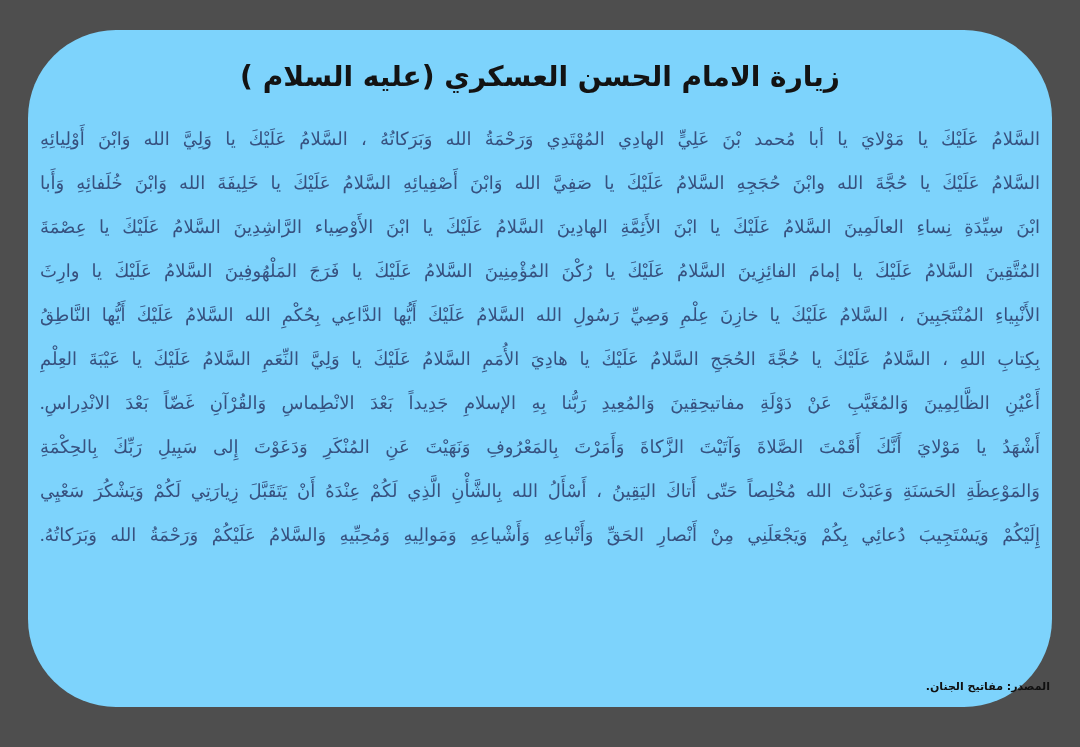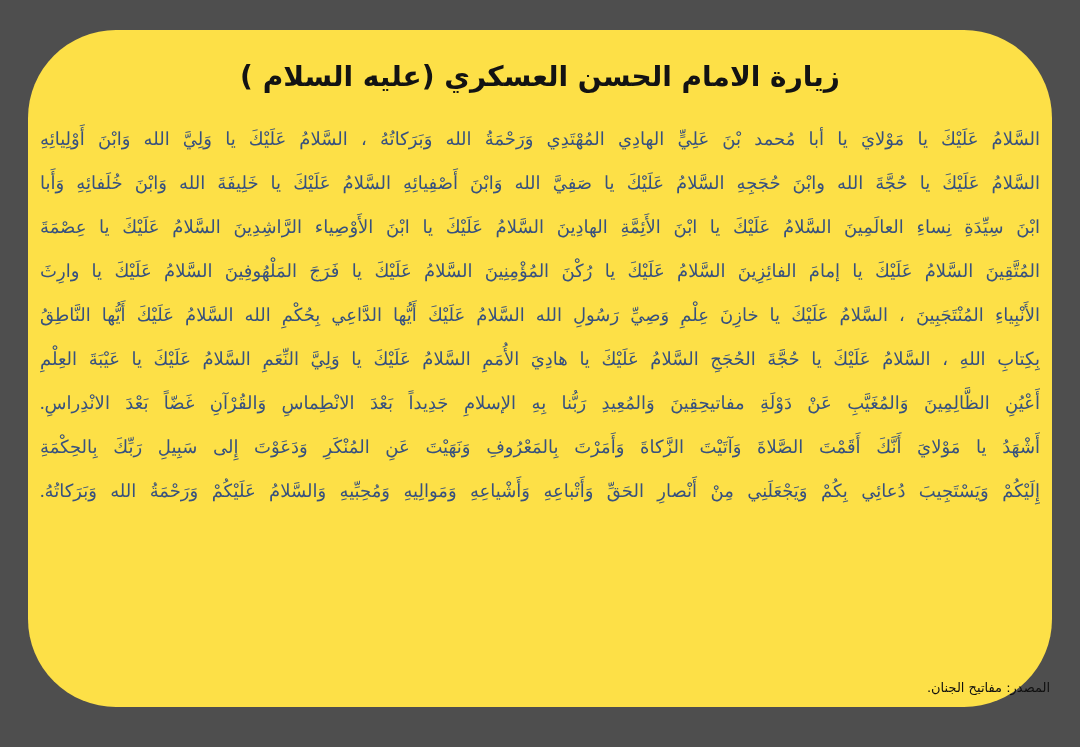--- a/index.html
+++ b/index.html
@@ -13,21 +13,21 @@
     position: relative;
     overflow: hidden;
     font-family: "DejaVu Sans", sans-serif;
   }
   .card {
     position: absolute;
     left: 28px;
     top: 30px;
     width: 1024px;
     height: 677px;
-    background: #fde047;
+    background: #7dd3fc;
     border-radius: 88px;
     box-sizing: border-box;
   }
   .title {
     direction: rtl;
     text-align: center;
     margin: 30px 40px 0;
     font-size: 28px;
     font-weight: bold;
     color: #131313;
@@ -48,35 +48,37 @@
     text-align: justify;
     text-align-last: justify;
     white-space: normal;
     font-family: Liberation Serif, serif;
   }
   .source {
     position: absolute;
     top: 680px;
     right: 30px;
     direction: rtl;
-    font-size: 13px;
+    font-size: 11px;
     color: #101010;
+    font-weight: bold;
   }
 </style>
 </head>
 <body>
 
 <div class="card">
   <h1 class="title">زيارة الامام الحسن العسكري (عليه السلام )</h1>
   <div class="body-text">
     <p class="line">السَّلامُ عَلَيْكَ يا مَوْلايَ يا أبا مُحمد بْنَ عَلِيٍّ الهادِي المُهْتَدِي وَرَحْمَةُ الله وَبَرَكاتُهُ ، السَّلامُ عَلَيْكَ يا وَلِيَّ الله وَابْنَ أَوْلِيائِهِ</p>
     <p class="line">السَّلامُ عَلَيْكَ يا حُجَّةَ الله وابْنَ حُجَجِهِ السَّلامُ عَلَيْكَ يا صَفِيَّ الله وَابْنَ أَصْفِيائِهِ السَّلامُ عَلَيْكَ يا خَلِيفَةَ الله وَابْنَ خُلَفائِهِ وَأَبا</p>
     <p class="line">ابْنَ سِيِّدَةِ نِساءِ العالَمِينَ السَّلامُ عَلَيْكَ يا ابْنَ الأَئِمَّةِ الهادِينَ السَّلامُ عَلَيْكَ يا ابْنَ الأَوْصِياء الرَّاشِدِينَ السَّلامُ عَلَيْكَ يا عِصْمَةَ</p>
     <p class="line">المُتَّقِينَ السَّلامُ عَلَيْكَ يا إمامَ الفائِزِينَ السَّلامُ عَلَيْكَ يا رُكْنَ المُؤْمِنِينَ السَّلامُ عَلَيْكَ يا فَرَجَ المَلْهُوفِينَ السَّلامُ عَلَيْكَ يا وارِثَ</p>
     <p class="line">الأَنْبِياءِ المُنْتَجَبِينَ ، السَّلامُ عَلَيْكَ يا خازِنَ عِلْمِ وَصِيِّ رَسُولِ الله السَّلامُ عَلَيْكَ أَيُّها الدَّاعِي بِحُكْمِ الله السَّلامُ عَلَيْكَ أَيُّها النَّاطِقُ</p>
     <p class="line">بِكِتابِ اللهِ ، السَّلامُ عَلَيْكَ يا حُجَّةَ الحُجَجِ السَّلامُ عَلَيْكَ يا هادِيَ الأُمَمِ السَّلامُ عَلَيْكَ يا وَلِيَّ النِّعَمِ السَّلامُ عَلَيْكَ يا عَيْبَةَ العِلْمِ</p>
     <p class="line">أَعْيُنِ الظَّالِمِينَ وَالمُغَيَّبِ عَنْ دَوْلَةِ مفاتيحِقِينَ وَالمُعِيدِ رَبُّنا بِهِ الإسلامِ جَدِيداً بَعْدَ الانْطِماسِ وَالقُرْآنِ غَضّاً بَعْدَ الانْدِراسِ.</p>
     <p class="line">أَشْهَدُ يا مَوْلايَ أَنَّكَ أَقَمْتَ الصَّلاةَ وَآتَيْتَ الزَّكاةَ وَأَمَرْتَ بِالمَعْرُوفِ وَنَهَيْتَ عَنِ المُنْكَرِ وَدَعَوْتَ إِلى سَبِيلِ رَبِّكَ بِالحِكْمَةِ</p>
+    <p class="line">وَالمَوْعِظَةِ الحَسَنَةِ وَعَبَدْتَ الله مُخْلِصاً حَتّى أَتاكَ اليَقِينُ ، أَسْأَلُ الله بِالشَّأْنِ الَّذِي لَكُمْ عِنْدَهُ أَنْ يَتَقَبَّلَ زِيارَتِي لَكُمْ وَيَشْكُرَ سَعْيِي</p>
     <p class="line">إِلَيْكُمْ وَيَسْتَجِيبَ دُعائِي بِكُمْ وَيَجْعَلَنِي مِنْ أَنْصارِ الحَقِّ وَأَتْباعِهِ وَأَشْياعِهِ وَمَوالِيهِ وَمُحِبِّيهِ وَالسَّلامُ عَلَيْكُمْ وَرَحْمَةُ الله وَبَرَكاتُهُ.</p>
   </div>
 </div>
 
 <div class="source">المصدر: مفاتيح الجنان.</div>
 
 </body></html>

